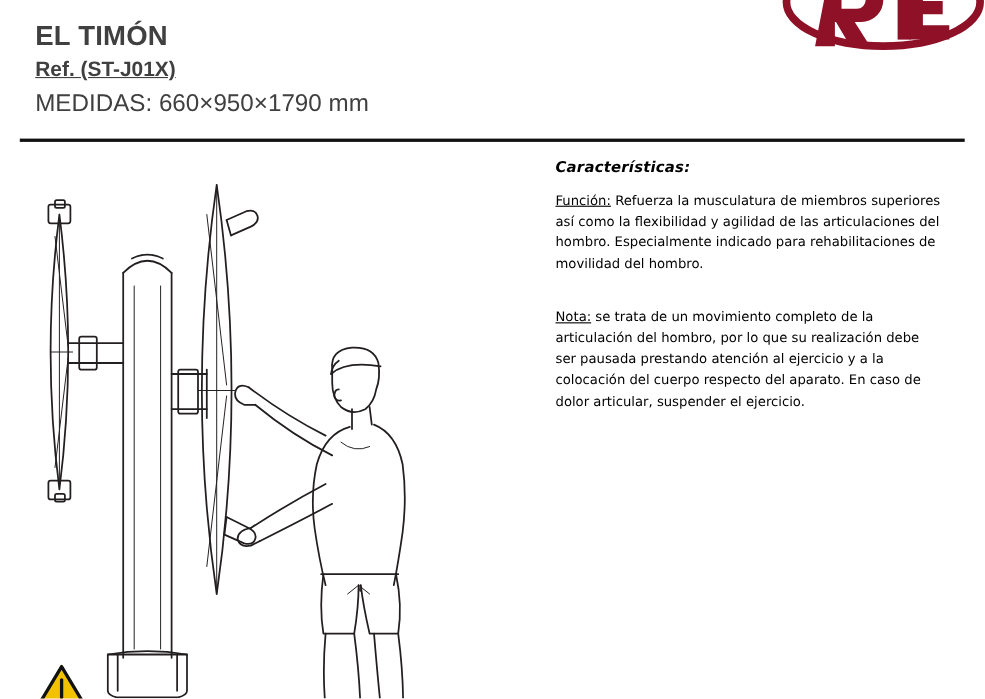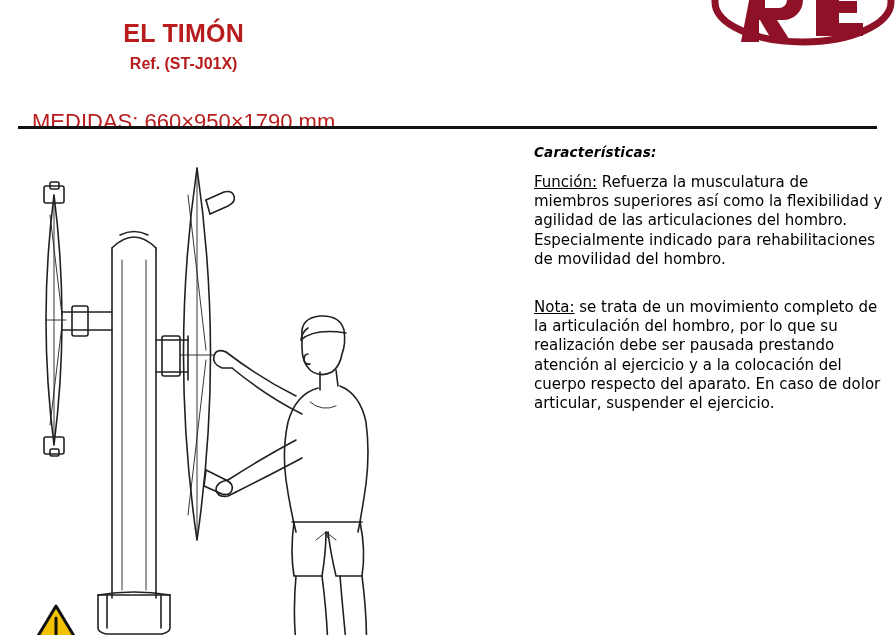--- a/index.html
+++ b/index.html
@@ -25,39 +25,38 @@
     position: absolute;
     left: 0;
     top: 0;
     width: 895px;
     height: 122px;
   }
   .title-block {
     position: absolute;
     left: 32px;
     top: 18px;
-    color: #b91c1c;
-    text-align: center;
+    color: #404040;
   }
   .title-line1 {
     font-size: 25px;
     font-weight: bold;
     letter-spacing: 0.2px;
     line-height: 30px;
   }
   .title-line2 {
-    font-size: 16px;
+    font-size: 19px;
     font-weight: bold;
     line-height: 31px;
+    text-decoration: underline;
   }
   .title-line3 {
     font-size: 22px;
     font-weight: normal;
     line-height: 30px;
-    margin-top: 28px;
   }
 
   
   .logo {
     position: absolute;
     right: 0px;
     top: -28px;
     width: 220px;
     height: 96px;
   }
@@ -86,35 +85,35 @@
     position: absolute;
     left: 30px;
     top: 604px;
     width: 52px;
     height: 44px;
   }
 
   
   .textcol {
     position: absolute;
-    left: 534px;
+    left: 505px;
     top: 144px;
     width: 352px;
     font-family: "DejaVu Sans", sans-serif;
     color: #000000;
   }
   .char-head {
     font-size: 13.5px;
     font-weight: bold;
     font-style: italic;
     margin-bottom: 13px;
     letter-spacing: 0.2px;
   }
   .para {
-    font-size: 15px;
+    font-size: 12px;
     line-height: 19.2px;
     margin-bottom: 14px;
     text-align: left;
   }
   .para .lead {
     text-decoration: underline;
   }
   .para:last-child {
     margin-bottom: 0;
     margin-top: 29px;

